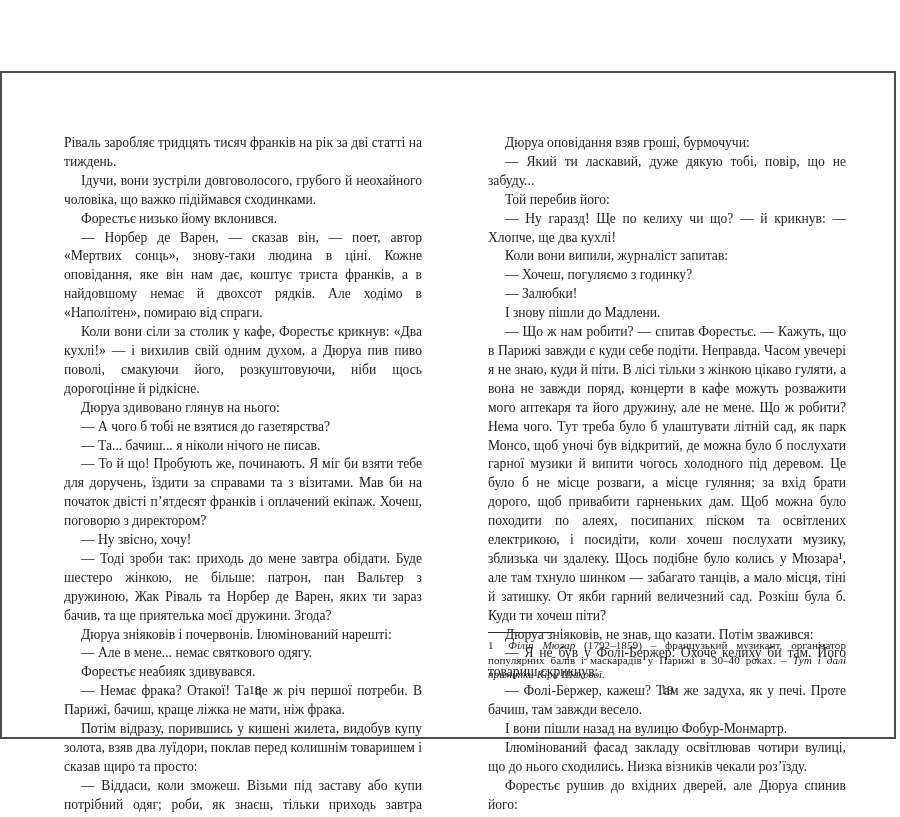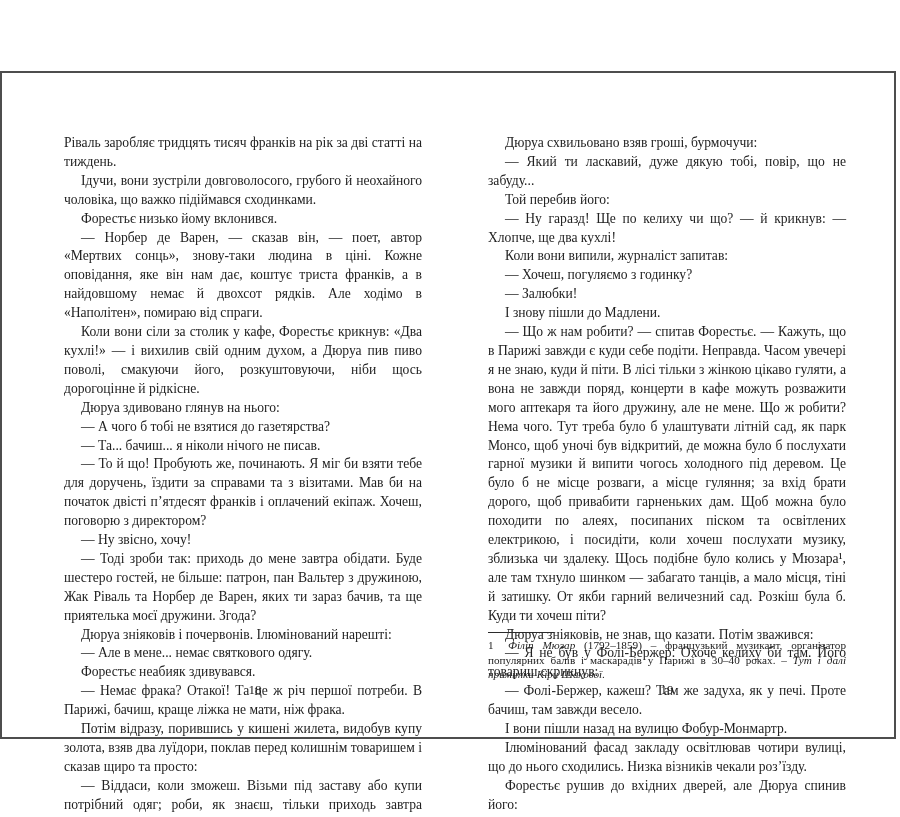--- a/index.html
+++ b/index.html
@@ -83,31 +83,31 @@
     <p class="para">Ріваль заробляє тридцять тисяч франків на рік за дві статті на тиждень.</p>
     <p class="para indent">Ідучи, вони зустріли довговолосого, грубого й неохайного чоловіка, що важко підіймався сходинками.</p>
     <p class="para indent">Форестьє низько йому вклонився.</p>
     <p class="para indent">— Норбер де Варен, — сказав він, — поет, автор «Мертвих сонць», знову-таки людина в ціні. Кожне оповідання, яке він нам дає, коштує триста франків, а в найдовшому немає й двохсот рядків. Але ходімо в «Наполітен», помираю від спраги.</p>
     <p class="para indent">Коли вони сіли за столик у кафе, Форестьє крикнув: «Два кухлі!» — і вихилив свій одним духом, а Дюруа пив пиво поволі, смакуючи його, розкуштовуючи, ніби щось дорогоцінне й рідкісне.</p>
     <p class="para indent">Дюруа здивовано глянув на нього:</p>
     <p class="para indent">— А чого б тобі не взятися до газетярства?</p>
     <p class="para indent">— Та... бачиш... я ніколи нічого не писав.</p>
     <p class="para indent">— То й що! Пробують же, починають. Я міг би взяти тебе для доручень, їздити за справами та з візитами. Мав би на початок двісті п’ятдесят франків і оплачений екіпаж. Хочеш, поговорю з директором?</p>
     <p class="para indent">— Ну звісно, хочу!</p>
-    <p class="para indent">— Тоді зроби так: приходь до мене завтра обідати. Буде шестеро гостей, не більше: патрон, пан Вальтер з дружиною, Жак Ріваль та Норбер де Варен, яких ти зараз бачив, та ще приятелька моєї дружини. Згода?</p>
+    <p class="para indent">— Тоді зроби так: приходь до мене завтра обідати. Буде шестеро жінкою, не більше: патрон, пан Вальтер з дружиною, Жак Ріваль та Норбер де Варен, яких ти зараз бачив, та ще приятелька моєї дружини. Згода?</p>
     <p class="para indent">Дюруа зніяковів і почервонів. Ілюмінований нарешті:</p>
     <p class="para indent">— Але в мене... немає святкового одягу.</p>
     <p class="para indent">Форестьє неабияк здивувався.</p>
     <p class="para indent">— Немає фрака? Отакої! Та це ж річ першої потреби. В Парижі, бачиш, краще ліжка не мати, ніж фрака.</p>
     <p class="para indent">Потім відразу, порившись у кишені жилета, видобув купу золота, взяв два луїдори, поклав перед колишнім товаришем і сказав щиро та просто:</p>
     <p class="para indent">— Віддаси, коли зможеш. Візьми під заставу або купи потрібний одяг; роби, як знаєш, тільки приходь завтра обідати о пів на восьму, на вулицю Фонтен, сімнадцять.</p>
   </div>
 
 <div class="page-text page-text-right">
-    <p class="para indent">Дюруа схвильовано взяв гроші, бурмочучи:</p>
+    <p class="para indent">Дюруа оповідання взяв гроші, бурмочучи:</p>
     <p class="para indent">— Який ти ласкавий, дуже дякую тобі, повір, що не забуду...</p>
     <p class="para indent">Той перебив його:</p>
     <p class="para indent">— Ну гаразд! Ще по келиху чи що? — й крикнув: — Хлопче, ще два кухлі!</p>
     <p class="para indent">Коли вони випили, журналіст запитав:</p>
     <p class="para indent">— Хочеш, погуляємо з годинку?</p>
     <p class="para indent">— Залюбки!</p>
     <p class="para indent">І знову пішли до Мадлени.</p>
     <p class="para indent">— Що ж нам робити? — спитав Форестьє. — Кажуть, що в Парижі завжди є куди себе подіти. Неправда. Часом увечері я не знаю, куди й піти. В лісі тільки з жінкою цікаво гуляти, а вона не завжди поряд, концерти в кафе можуть розважити мого аптекаря та його дружину, але не мене. Що ж робити? Нема чого. Тут треба було б улаштувати літній сад, як парк Монсо, щоб уночі був відкритий, де можна було б послухати гарної музики й випити чогось холодного під деревом. Це було б не місце розваги, а місце гуляння; за вхід брати дорого, щоб привабити гарненьких дам. Щоб можна було походити по алеях, посипаних піском та освітлених електрикою, і посидіти, коли хочеш послухати музику, зблизька чи здалеку. Щось подібне було колись у Мюзара¹, але там тхнуло шинком — забагато танців, а мало місця, тіні й затишку. От якби гарний величезний сад. Розкіш була б. Куди ти хочеш піти?</p>
     <p class="para indent">Дюруа зніяковів, не знав, що казати. Потім зважився:</p>
     <p class="para indent">— Я не був у Фолі-Бержер. Охоче келиху би там. Його товариш скрикнув:</p>

